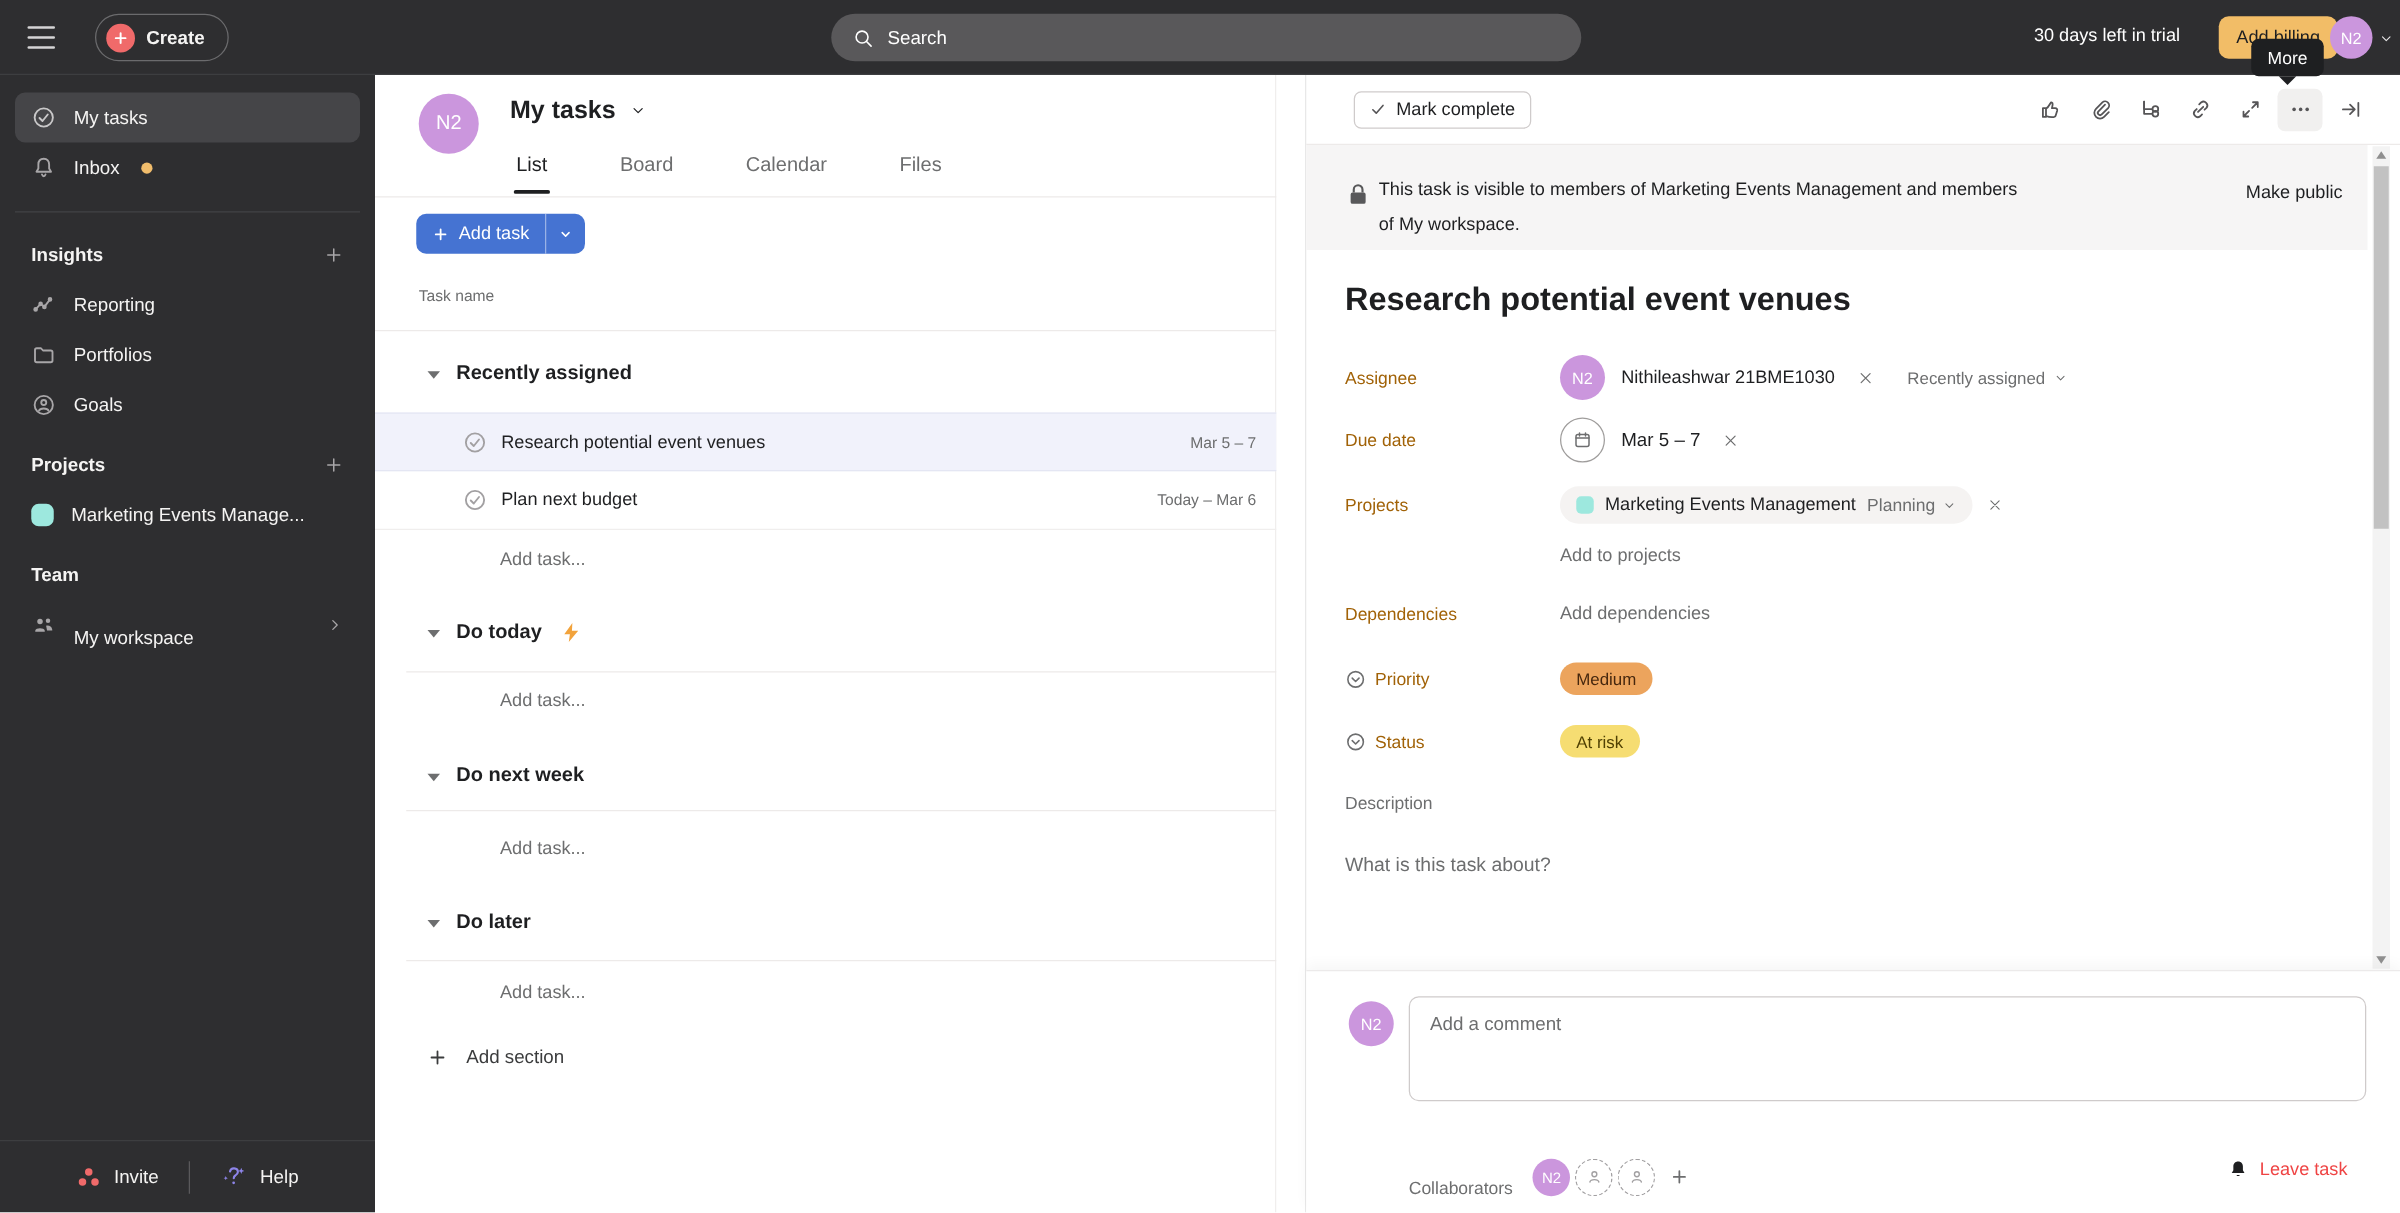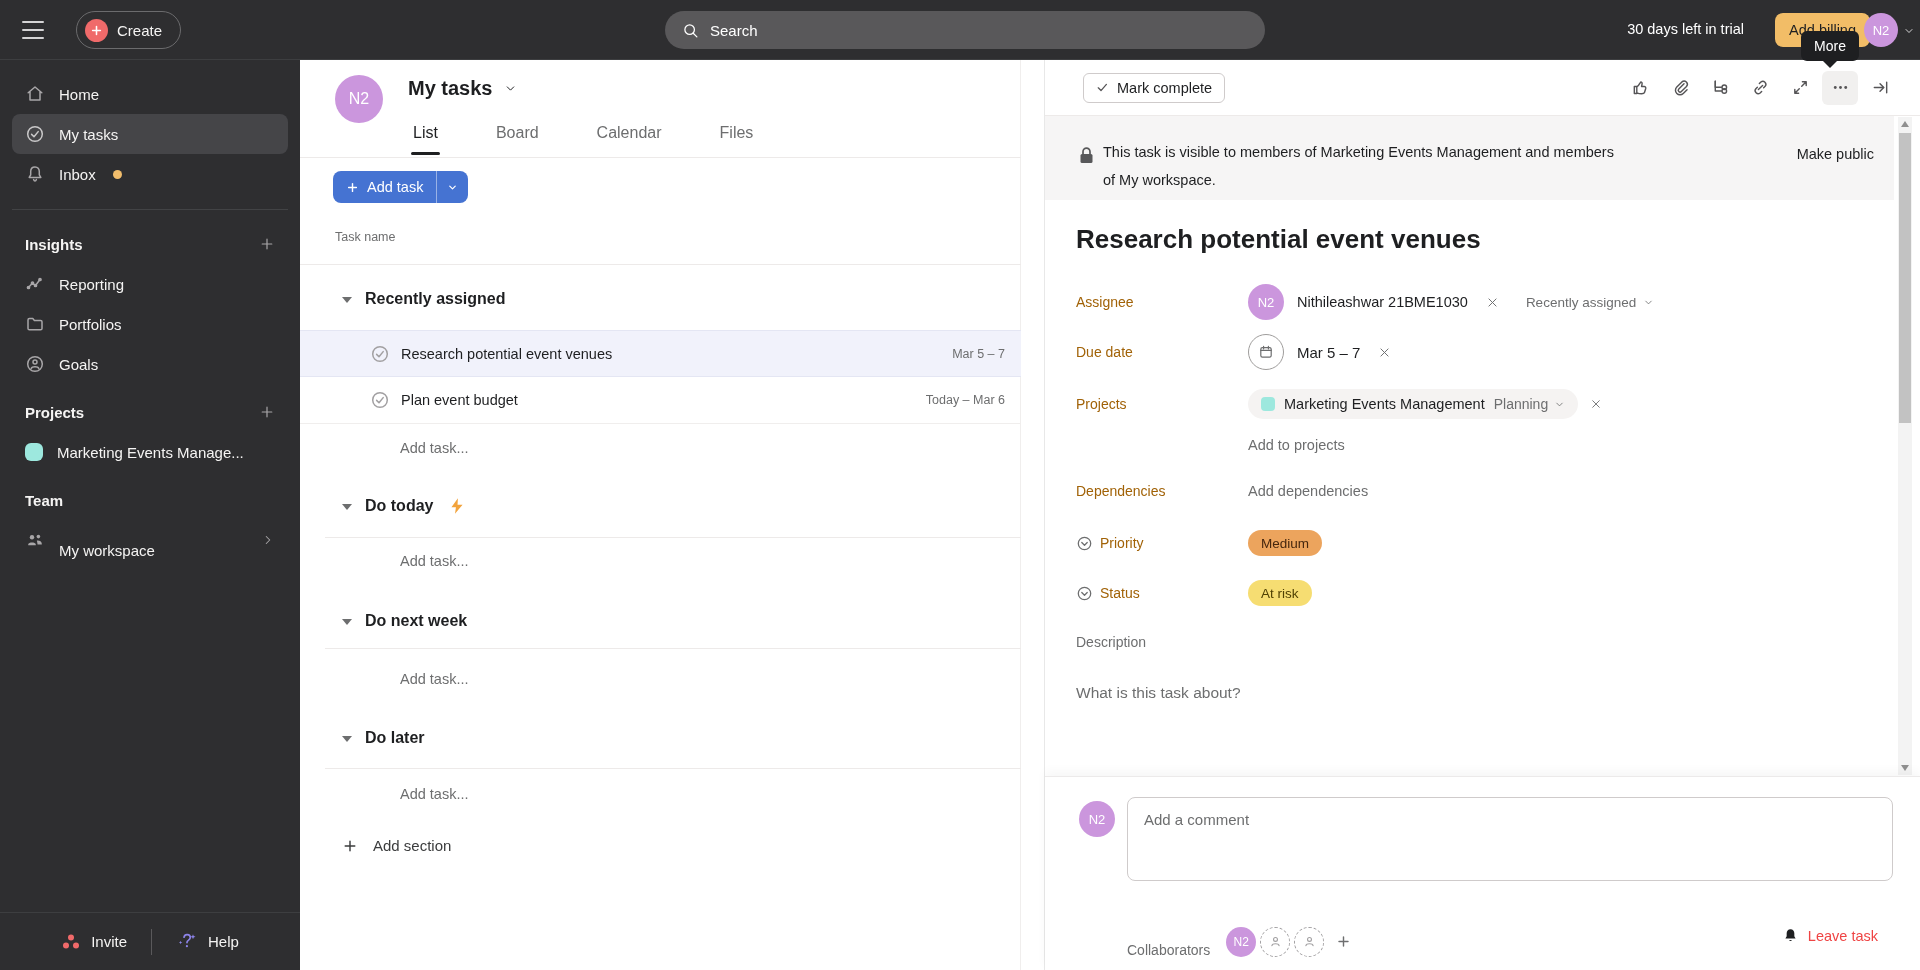--- a/index.html
+++ b/index.html
@@ -9,21 +9,21 @@
     font-family: "Liberation Sans", sans-serif;
     background: #ffffff; color: #1e1f21;
   }
   svg { display:block; }
   .ic { stroke: currentColor; fill: none; stroke-width: 1.5; stroke-linecap: round; stroke-linejoin: round; }
 
   
   .topbar { position:absolute; left:0; top:0; right:0; height:60px; background:#2e2e30; border-bottom:1px solid #3d3e40; z-index:30; }
   .hamburger { position:absolute; left:22px; top:15px; width:30px; height:30px; display:flex; flex-direction:column; justify-content:center; gap:6px; background:none; border:none; cursor:pointer; }
   .hamburger span { display:block; width:22px; height:2px; background:#d5d4d5; border-radius:1px; }
-  .create-btn { position:absolute; left:76px; top:11px; height:38px; border-radius:19px; border:1px solid #6b6b6d; background:#2e2e30; color:#f5f4f3; display:flex; align-items:center; gap:9px; padding:0 18px 0 8px; font-size:15px; cursor:pointer; }
+  .create-btn { position:absolute; left:76px; top:11px; height:38px; border-radius:19px; border:1px solid #6b6b6d; background:#2e2e30; color:#f5f4f3; display:flex; align-items:center; gap:9px; padding:0 18px 0 8px; font-size:15px; cursor:pointer;font-weight:bold; }
   .create-plus { width:23px; height:23px; border-radius:50%; background:#f06a6a; color:#fff; display:flex; align-items:center; justify-content:center; }
   .search-pill { position:absolute; left:665px; top:11px; width:600px; height:38px; border-radius:19px; background:#59585a; display:flex; align-items:center; gap:11px; padding:0 17px; cursor:text; }
   .search-pill .ph { color:#ffffff; font-size:15px; }
   .trial { position:absolute; right:176px; top:21px; color:#ffffff; font-size:14.5px; white-space:nowrap; }
   .billing-btn { position:absolute; right:50px; top:13px; height:34px; border-radius:8px; background:#f2bd67; border:none; color:#1e1f21; font-size:14.5px; padding:0 14px; cursor:pointer; white-space:nowrap; }
   .top-avatar { position:absolute; right:22px; top:13px; width:34px; height:34px; border-radius:50%; background:#cb96dd; color:#fff; font-size:13px; display:flex; align-items:center; justify-content:center; cursor:pointer; }
   .top-chevron { position:absolute; right:5px; top:25px; color:#e8e7e8; cursor:pointer; }
   .tooltip { position:absolute; right:61px; top:31px; background:#1e1f21; color:#fff; font-size:14px; padding:7px 13px; border-radius:6px; z-index:45; white-space:nowrap; }
   .tooltip::after { content:""; position:absolute; left:50%; bottom:-7px; margin-left:-7px; border:7px solid transparent; border-top-color:#1e1f21; border-bottom:none; }
 
@@ -148,26 +148,20 @@
   <span class="top-chevron">
     <svg class="ic" width="12" height="12" viewBox="0 0 20 20">
         <path d="M5 7.5l5 5 5-5"></path>
       </svg>
   </span>
   <div class="tooltip">More</div>
 </header>
 
 <nav class="sidebar">
   <div style="height:14px"></div>
-  <div class="side-item">
-    <svg class="ic" width="20" height="20" viewBox="0 0 20 20" style="color:#a8a6a8">
-        <path d="M3.2 8.8L10 3l6.8 5.8M5 7.5V16h10V7.5"></path>
-      </svg>
-    <span>Home</span>
-  </div>
   <div class="side-item selected">
     <svg class="ic" width="20" height="20" viewBox="0 0 20 20" style="color:#c9c8c9">
         <circle cx="10" cy="10" r="7.3"></circle>
         <path d="M6.6 10.4L9 12.8l4.2-5.2"></path>
       </svg>
     <span>My tasks</span>
   </div>
   <div class="side-item">
     <svg class="ic" width="20" height="20" viewBox="0 0 20 20" style="color:#a8a6a8">
         <path d="M10 3c-2.8 0-4.3 1.9-4.3 4.6v3.2L4.2 13.4h11.6l-1.5-2.6V7.6C14.3 4.9 12.8 3 10 3zM8.6 15.6c.3.9.8 1.4 1.4 1.4s1.1-.5 1.4-1.4"></path>
@@ -316,21 +310,21 @@
     <span class="task-name">Research potential event venues</span>
     <span class="task-date">Mar 5 – 7</span>
   </div>
   <div class="task-row" style="top:317px">
     <span class="task-check">
       <svg class="ic" width="20" height="20" viewBox="0 0 20 20">
           <circle cx="10" cy="10" r="7.3"></circle>
           <path d="M6.6 10.4L9 12.8l4.2-5.2"></path>
         </svg>
     </span>
-    <span class="task-name">Plan event budget</span>
+    <span class="task-name">Plan next budget</span>
     <span class="task-date">Today – Mar 6</span>
   </div>
   <div class="add-row" style="top:380px">Add task...</div>
 
   <div class="group-head" style="top:437px">
     <span class="tri"></span>
     <span>Do today</span>
     <svg class="bolt" width="18" height="18" viewBox="0 0 20 20">
         <polygon points="11,1.5 3.8,11.5 8.8,11.5 7.8,18.5 16.2,8.5 10.6,8.5" fill="#f2a33c"></polygon>
       </svg>

